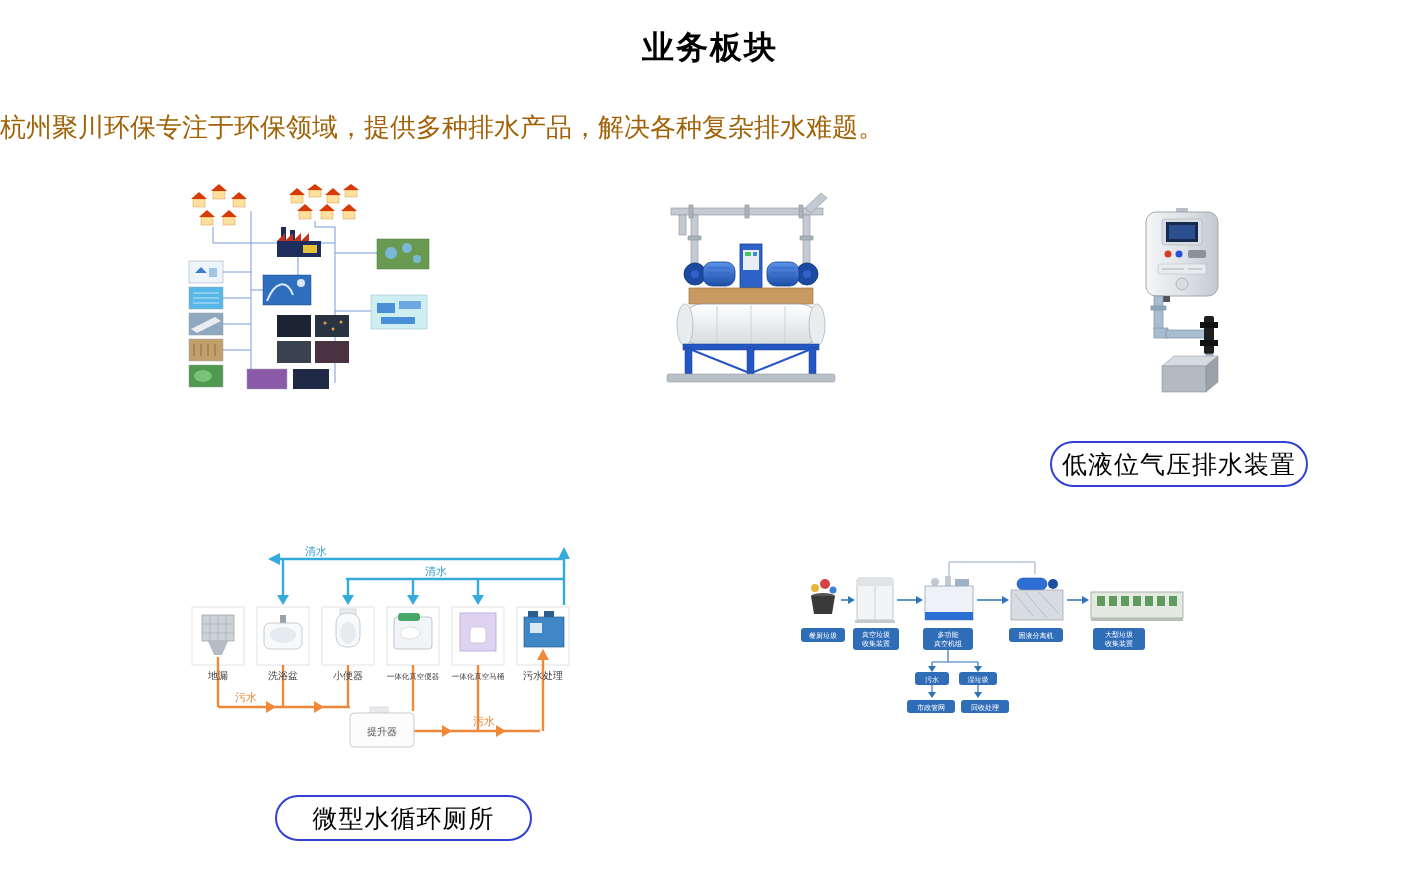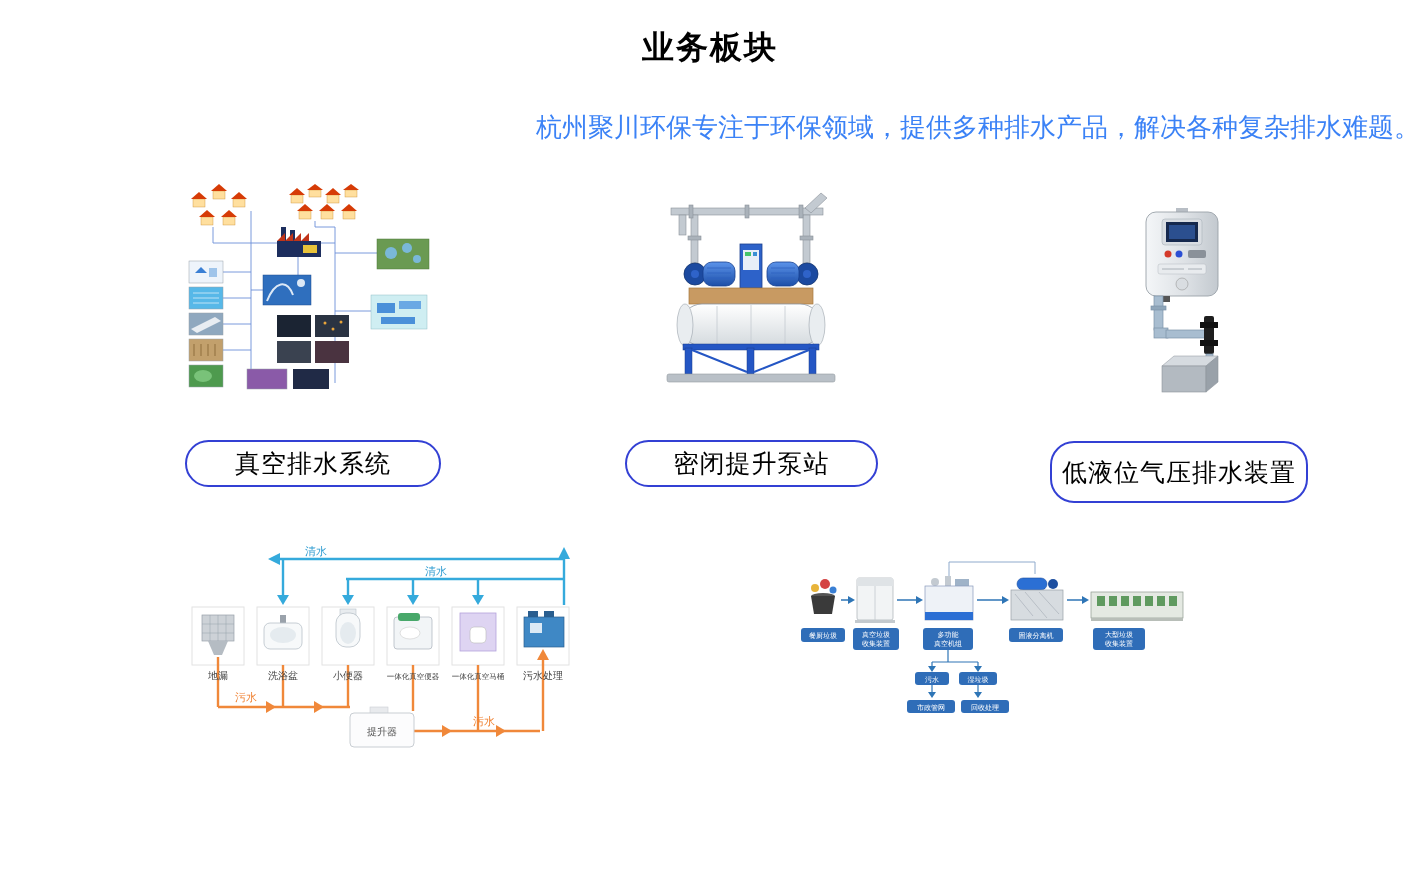--- a/index.html
+++ b/index.html
@@ -6,21 +6,21 @@
   html,body { background:#ffffff; }
   body { font-family:"Liberation Sans", sans-serif; }
   .canvas { position:relative; width:1420px; height:876px; background:#ffffff; overflow:hidden; }
   .title {
     position:absolute; left:0; right:0; top:26px;
     text-align:center; font-size:32px; font-weight:700; color:#000;
     letter-spacing:2px;
   }
   .subtitle {
     position:absolute; left:0; right:0; top:110px;
-    text-align:right; font-size:26px; color:#3b82f6;
+    text-align:left; font-size:26px; color:#a16207;
   }
   figure.illus { position:absolute; }
   .pill {
     position:absolute; display:flex; align-items:center; justify-content:center;
     background:#ffffff; border:2px solid #3340d4; border-radius:24px;
     font-size:25px; color:#000; font-family:inherit; cursor:pointer;
     letter-spacing:1px; padding:0;
   }
 </style>
 </head>
@@ -404,17 +404,16 @@
         <rect x="164" y="120" width="38" height="13" rx="3" fill="#2f6db8"></rect>
         <text x="183" y="129.5" font-size="7" fill="#ffffff" text-anchor="middle">湿垃圾</text>
         <rect x="112" y="148" width="48" height="13" rx="3" fill="#2f6db8"></rect>
         <text x="136" y="157.5" font-size="7" fill="#ffffff" text-anchor="middle">市政管网</text>
         <rect x="166" y="148" width="48" height="13" rx="3" fill="#2f6db8"></rect>
         <text x="190" y="157.5" font-size="7" fill="#ffffff" text-anchor="middle">回收处理</text>
       </g>
     </svg>
   </figure>
 
-  <button class="pill" style="left:185px;top:440px;width:256px;height:47px">真空排水系统</button>
-  <button class="pill" style="left:625px;top:440px;width:253px;height:47px">密闭提升泵站</button>
-  <button class="pill" style="left:1050px;top:441px;width:258px;height:62px">低液位气压排水装置</button>
+  <button class="pill" style="left:1050px;top:441px;width:258px;height:46px">低液位气压排水装置</button>
+  <button class="pill" style="left:275px;top:795px;width:257px;height:46px">微型水循环厕所</button>
 
 </div>
 
 </body></html>

